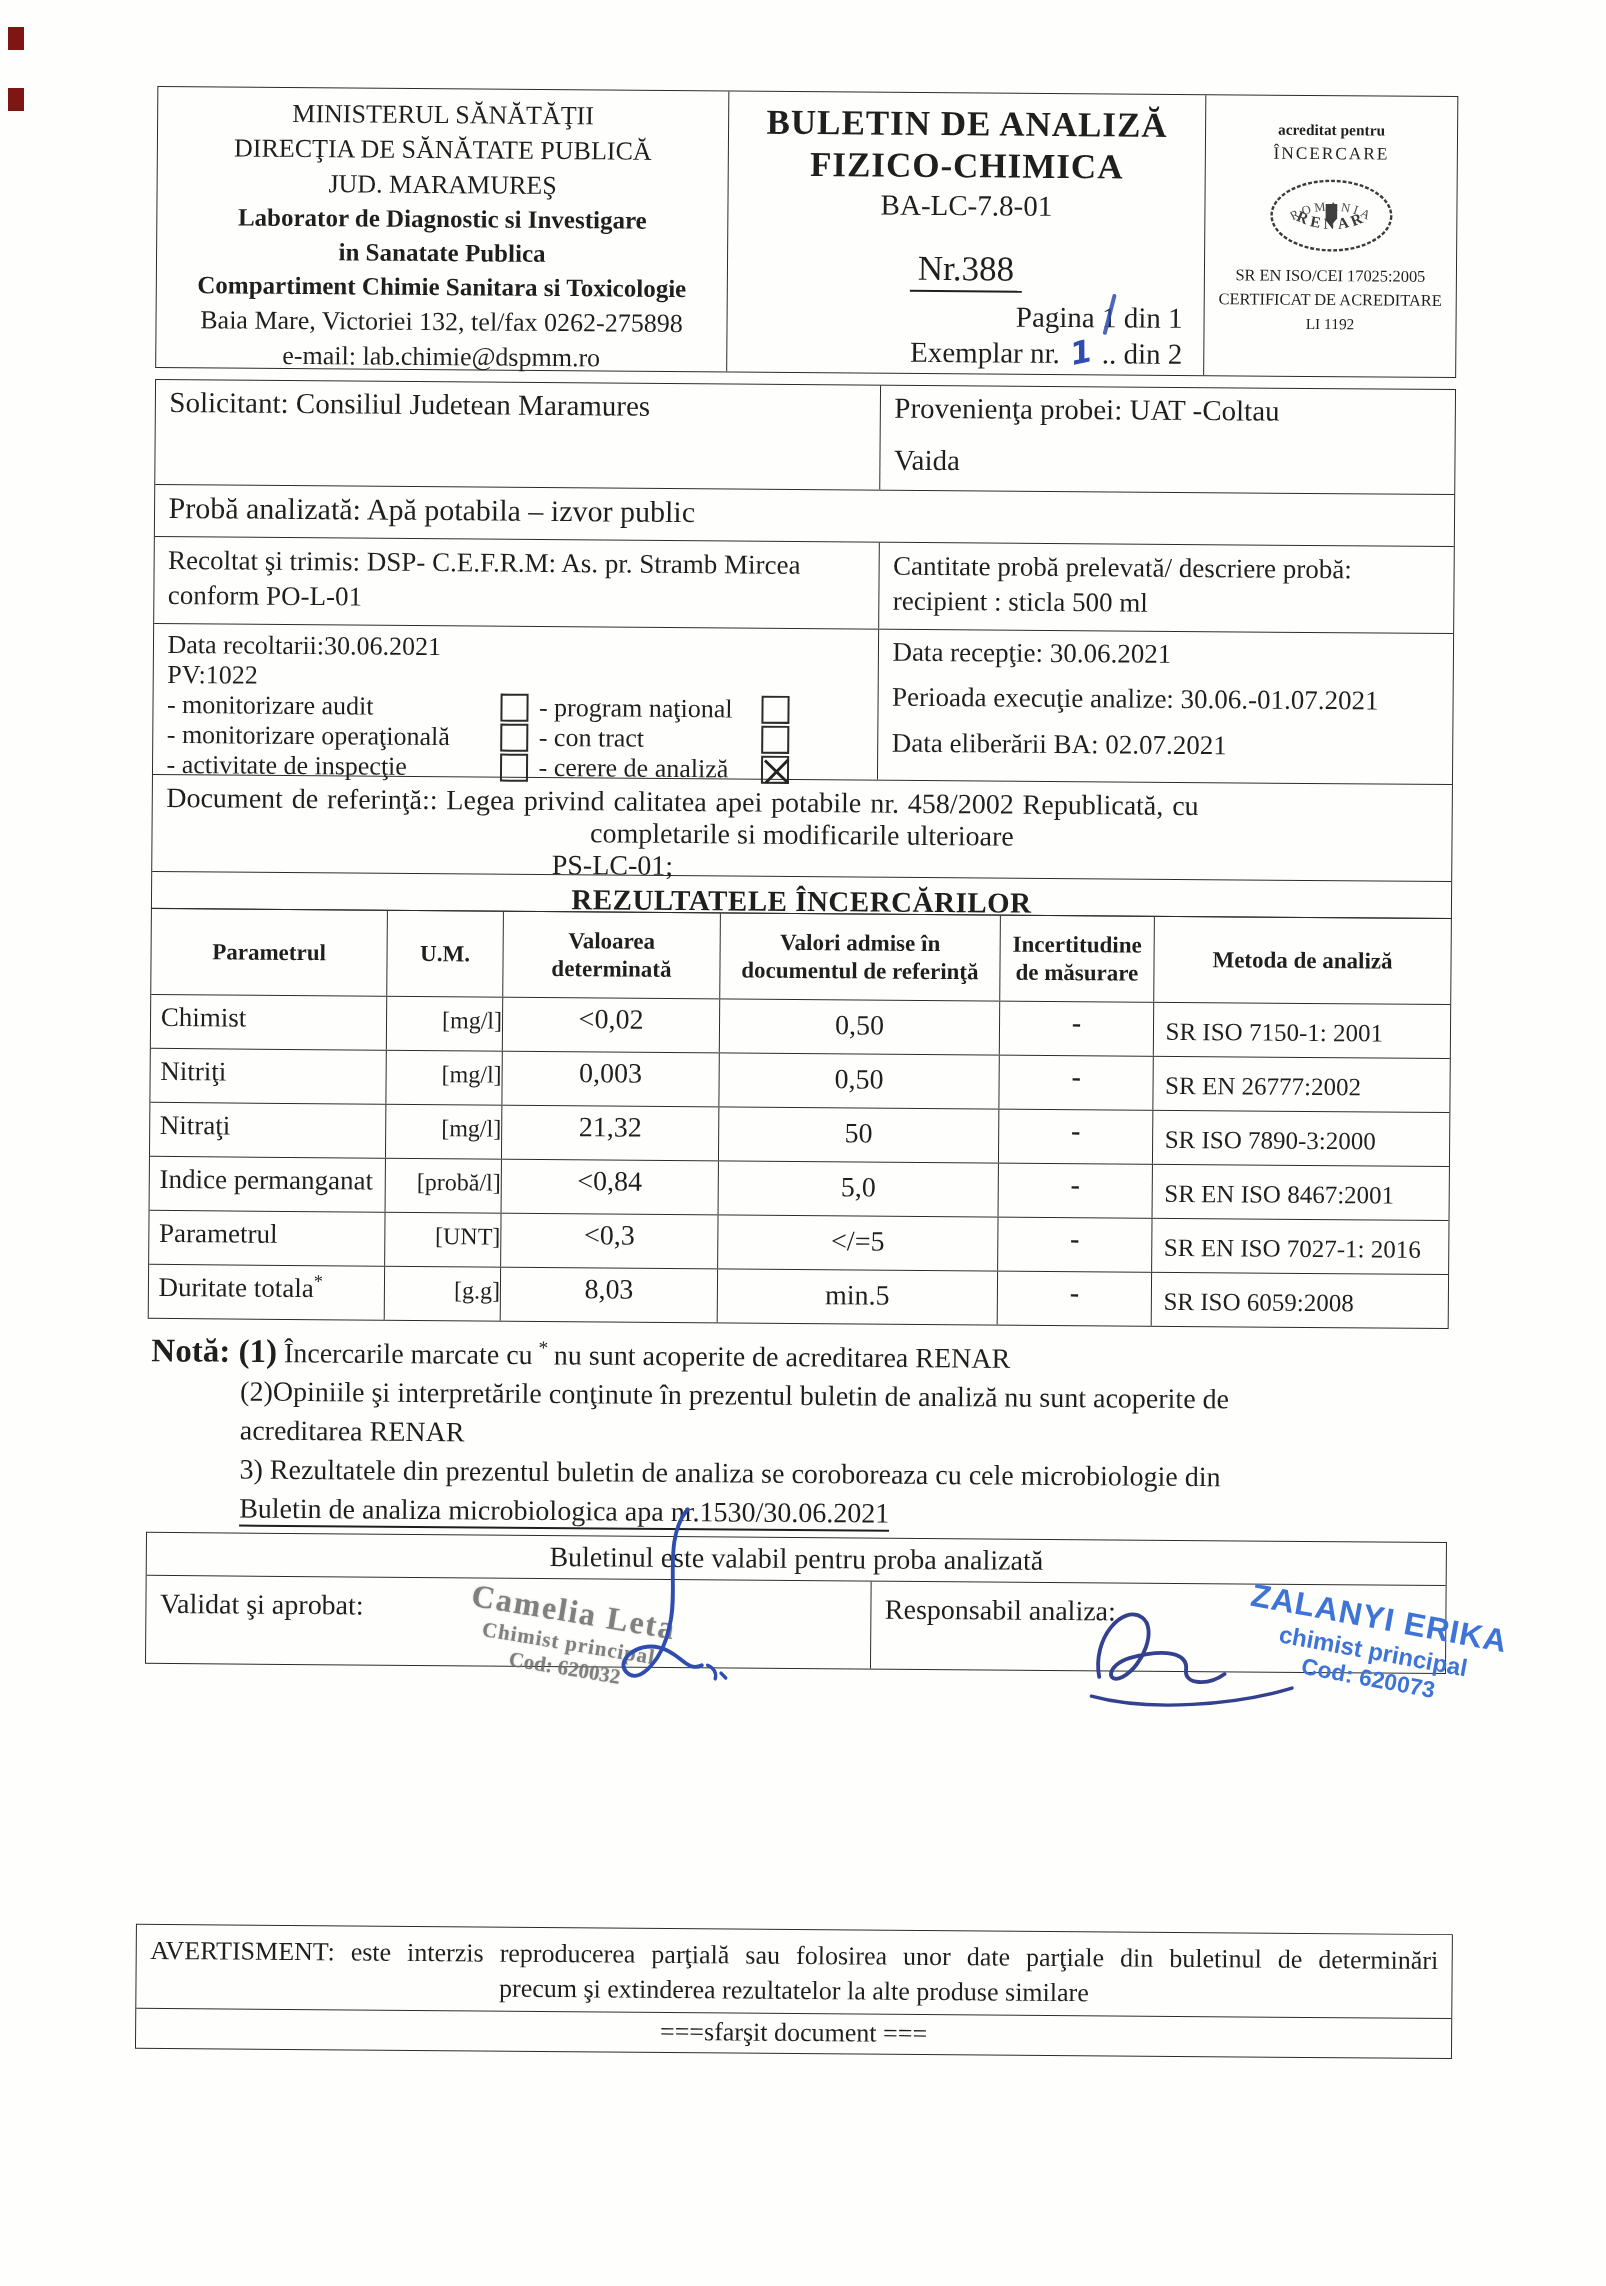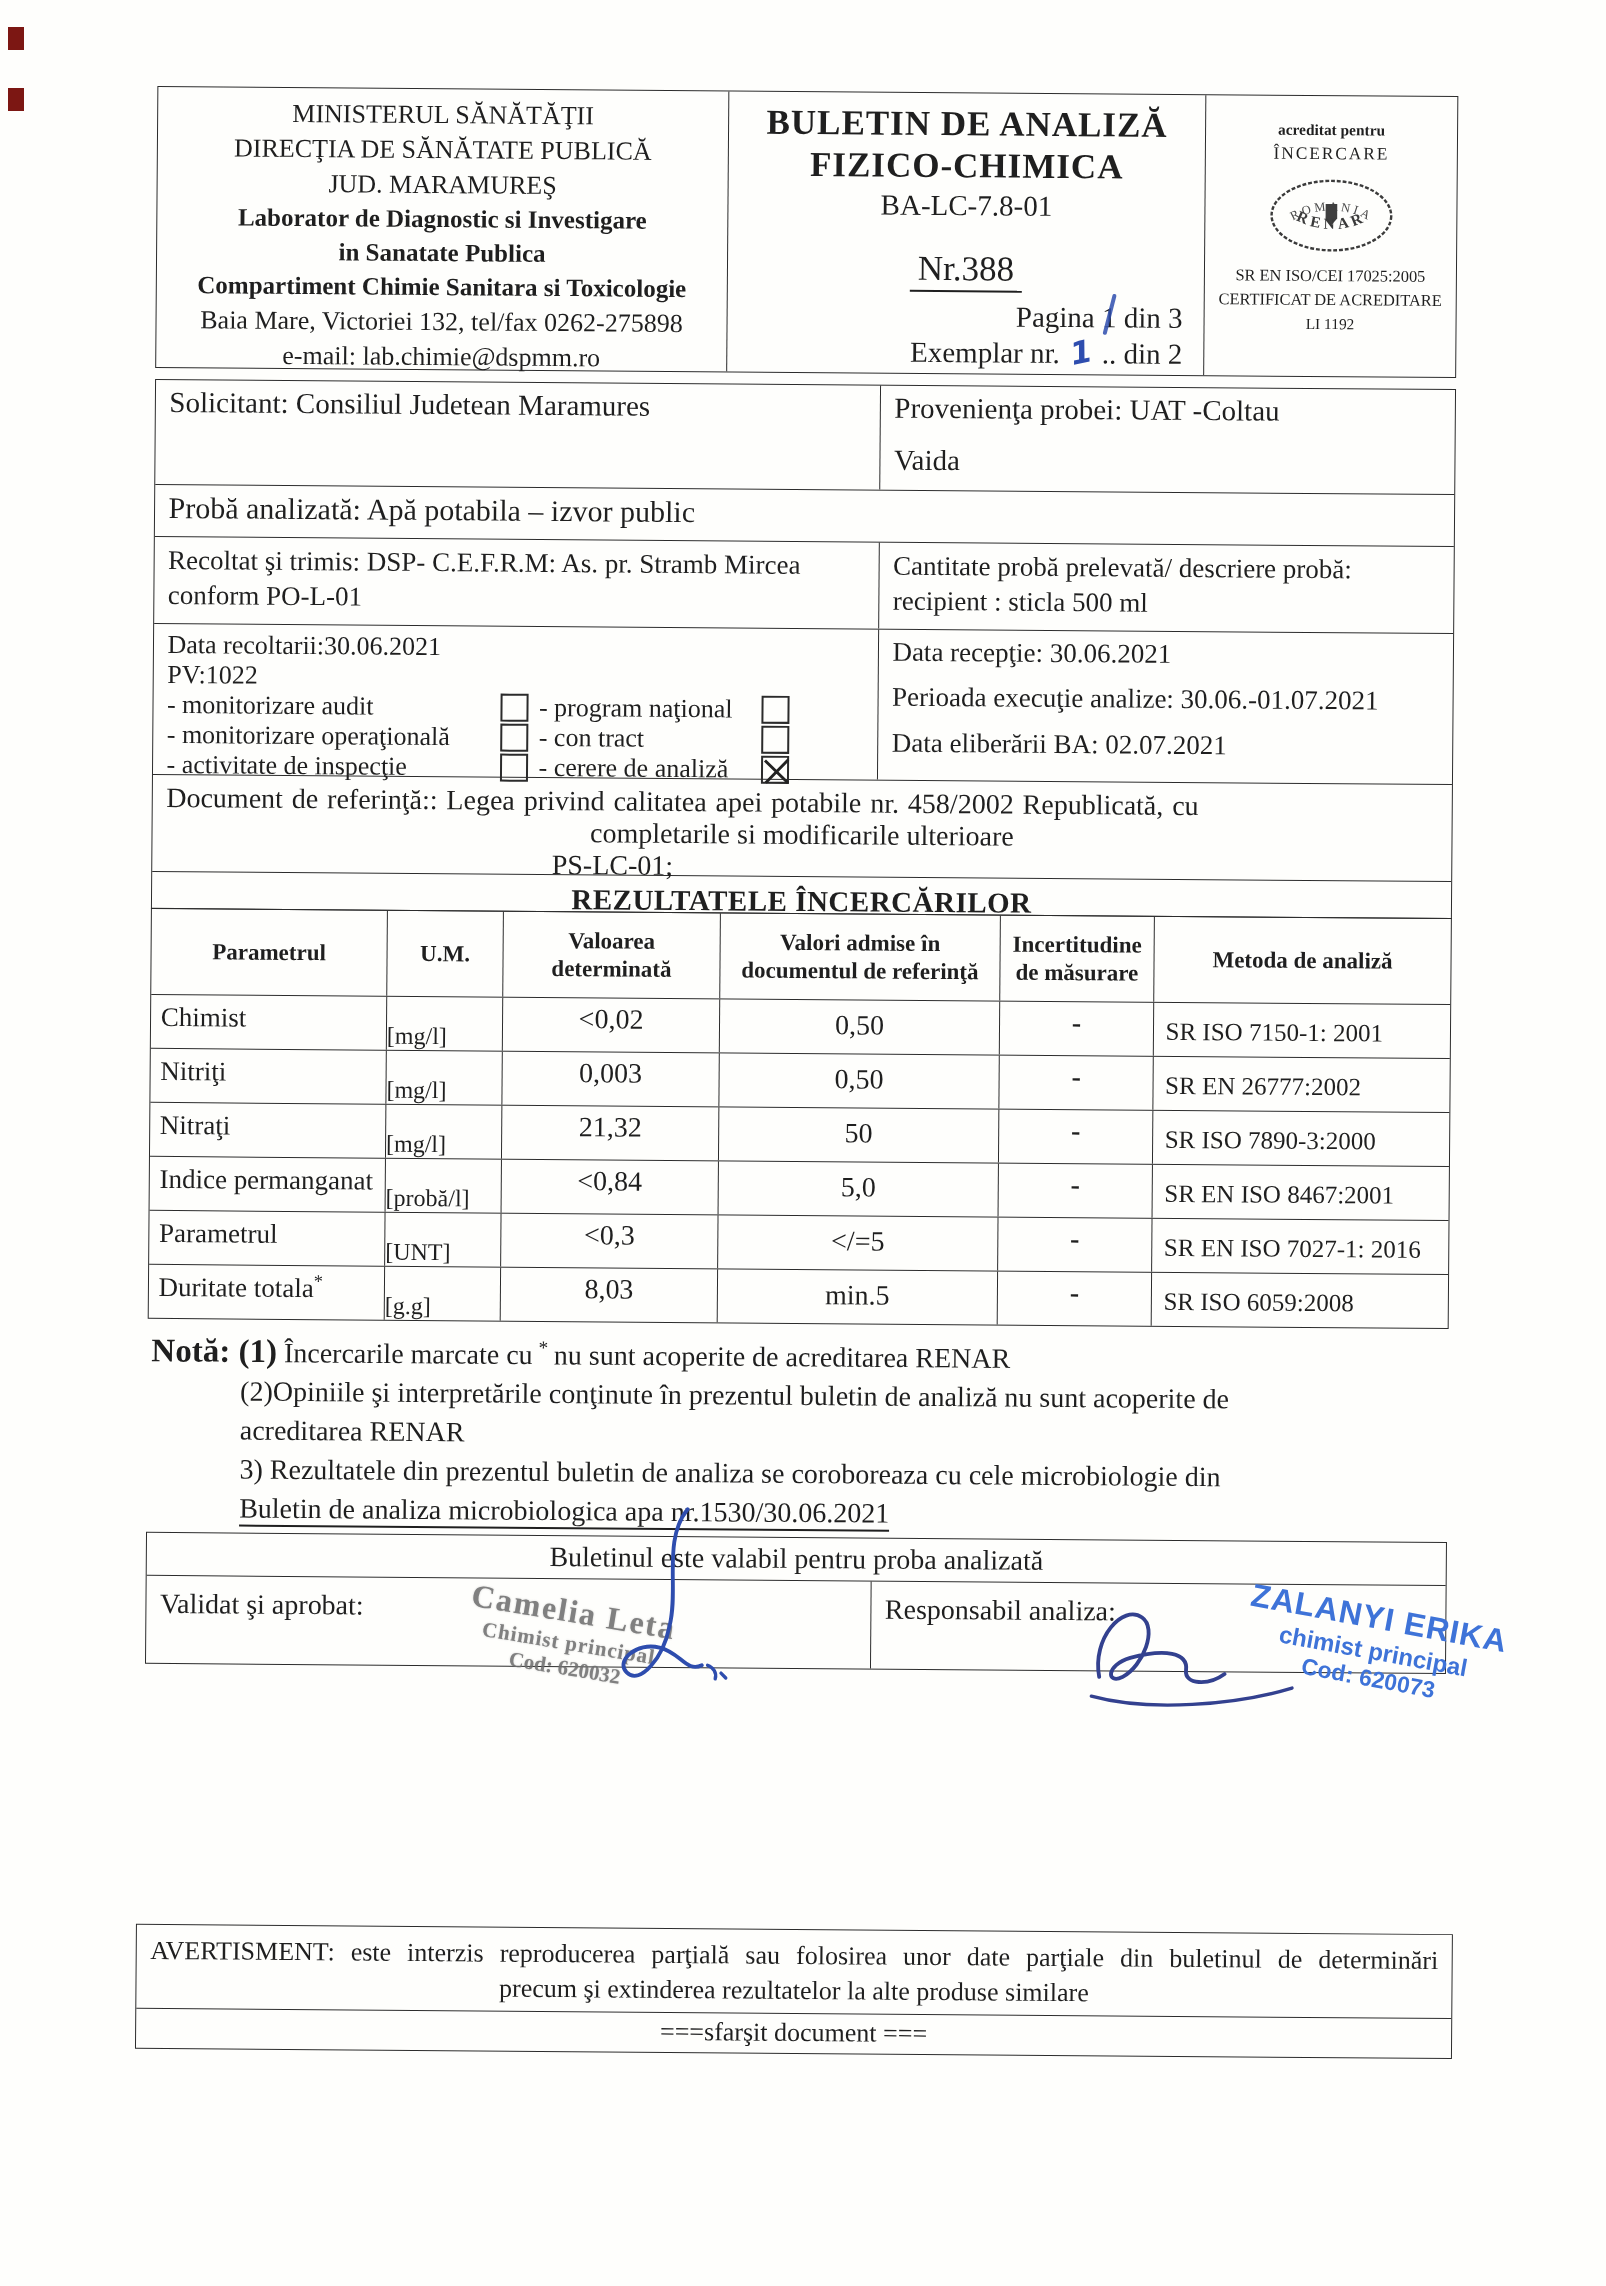--- a/index.html
+++ b/index.html
@@ -70,21 +70,21 @@
   .rhead{min-height:85px;border-bottom:1.9px solid #2c2c2c;}
   .rhead>div{border-left:1.9px solid #2c2c2c;display:flex;align-items:center;justify-content:center;
     text-align:center;font-weight:bold;font-size:23px;line-height:28px;padding:3.9px 7.7px;box-sizing:border-box;}
   .rhead>div:first-child{border-left:none;}
   .rrow{height:53px;border-bottom:1.9px solid #2c2c2c;}
   .rrow:last-child{border-bottom:none;}
   .rrow>div{border-left:1.9px solid #2c2c2c;box-sizing:border-box;}
   .rrow>div:first-child{border-left:none;}
   .c-param{font-size:27px;padding:4.8px 1.9px 0 9.7px;white-space:nowrap;}
   .c-param sup{font-size:18.3px;}
-  .c-um{font-size:24px;text-align:left;padding-top:26px;}
+  .c-um{font-size:24px;text-align:right;padding-top:10px;}
   .c-val{font-size:28px;text-align:center;padding-top:4.8px;}
   .c-lim{font-size:28px;text-align:center;padding-top:8.7px;}
   .c-unc{font-size:28px;font-weight:bold;text-align:center;padding-top:4.8px;}
   .c-met{font-size:25px;padding:14.5px 1.9px 0 11.6px;white-space:nowrap;}
 
   
   .notes{left:154px;top:1330px;width:1303px;font-size:28px;line-height:39px;}
   .notes b{font-size:33px;}
   .nstar{font-size:19.3px;vertical-align:super;margin:0 5.8px;}
   .nindent{padding-left:89px;}
@@ -136,21 +136,21 @@
       <div class="r">e-mail: lab.chimie@dspmm.ro</div>
     </div>
     <div class="hmid">
       <div class="t">BULETIN DE ANALIZĂ</div>
       <div class="t">FIZICO-CHIMICA</div>
       <div class="code">BA-LC-7.8-01</div>
       <div><span class="nr">Nr.388</span></div>
       <div class="pgline pg1">
         <span>Pagina</span>
         <span class="slashwrap"><span>1</span><span class="penstroke"></span></span>
-        <span>din 3</span>
+        <span>din 1</span>
       </div>
       <div class="pgline">
         <span>Exemplar nr.</span>
         <span class="hand">1</span>
         <span>.. din 2</span>
       </div>
     </div>
     <div class="hright">
       <div class="acc1">acreditat pentru</div>
       <div class="acc2">ÎNCERCARE</div>

